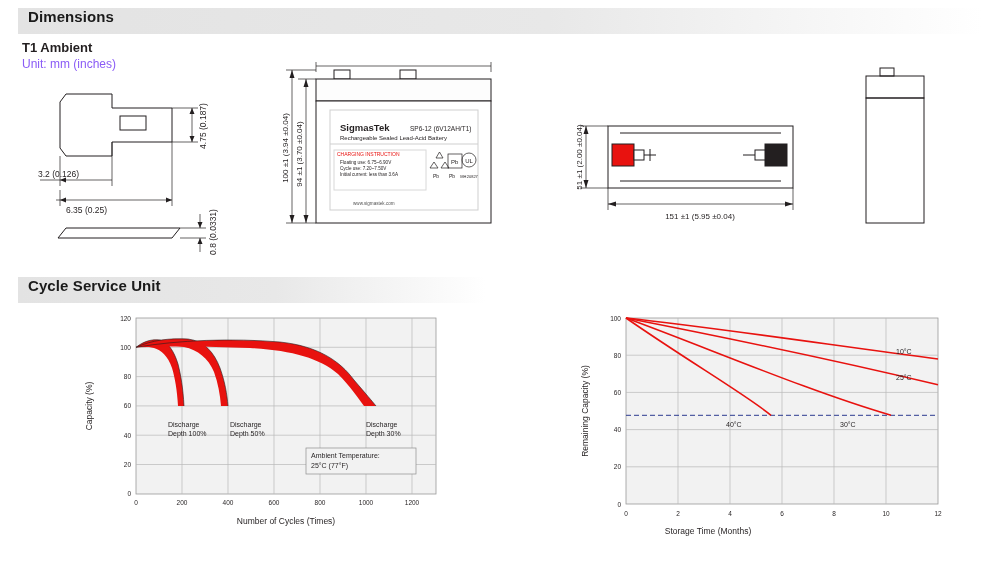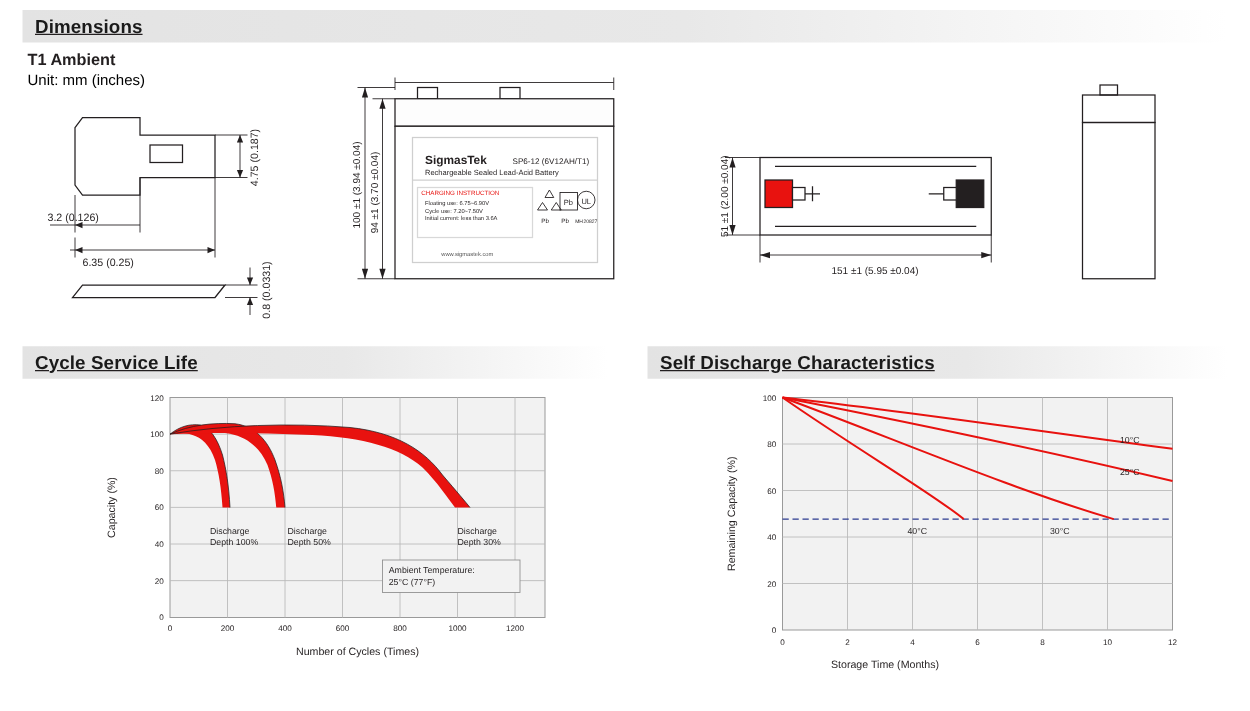--- a/index.html
+++ b/index.html
@@ -12,38 +12,36 @@
     overflow: hidden;
   }
   .page { position: relative; width: 1000px; height: 569px; }
 
   
   .sec-bar {
     position: absolute;
     height: 26px;
     background: linear-gradient(to right, #e3e3e3 0%, #e8e8e8 55%, #ffffff 100%);
     display: flex;
-    align-items: center;
     padding-left: 10px;
-    text-decoration: underline;
   }
   .sec-bar .title {
     font-size: 15px;
     font-weight: bold;
     letter-spacing: 0.1px;
     color: #1a1a1a;
   }
   #sec-dimensions { left: 18px; top: 8px; width: 964px; }
   #sec-cycle { left: 18px; top: 277px; width: 468px; }
   #sec-self { left: 518px; top: 277px; width: 464px; }
 
   
   .dim-unit-block { position: absolute; left: 22px; top: 40px; }
   .dim-unit-block .t1 { font-size: 13px; font-weight: bold; margin: 0 0 2px 0; }
-  .dim-unit-block .unit { font-size: 12px; color: #000000; }
+  .dim-unit-block .unit { font-size: 12px; color: #8b5cf6; }
 
   .svg-abs { position: absolute; }
 
   
   .chart-wrap { position: absolute; }
 
   text { font-family: "Liberation Sans", sans-serif; }
 </style>
 </head>
 <body>
@@ -191,21 +189,21 @@
 
   <svg class="svg-abs" style="left:852px; top:58px;" width="110" height="190" viewBox="0 0 110 190">
     <g fill="none" stroke="#231f20" stroke-width="1">
       <rect x="28" y="10" width="14" height="8"></rect>
       <rect x="14" y="18" width="58" height="22"></rect>
       <rect x="14" y="40" width="58" height="125"></rect>
     </g>
   </svg>
 
   <div class="sec-bar" id="sec-cycle">
-    <span class="title">Cycle Service Life</span>
+    <span class="title">Cycle Service Unit</span>
   </div>
 
   <svg class="chart-wrap" style="left:18px; top:306px;" width="468" height="248" viewBox="0 0 468 248">
 
     <rect x="118" y="12" width="300" height="176" fill="#f2f2f2" stroke="#9a9a9a" stroke-width="0.8"></rect>
 
     <g stroke="#b9b9b9" stroke-width="0.7">
       <line x1="164" y1="12" x2="164" y2="188"></line>
       <line x1="210" y1="12" x2="210" y2="188"></line>
       <line x1="256" y1="12" x2="256" y2="188"></line>
@@ -262,23 +260,20 @@
     <g>
       <rect x="288" y="142" width="110" height="26" fill="#f2f2f2" stroke="#8f8f8f" stroke-width="0.7"></rect>
       <text x="293" y="152" font-size="7" fill="#231f20">Ambient Temperature:</text>
       <text x="293" y="162" font-size="7" fill="#231f20">25°C (77°F)</text>
     </g>
 
     <text x="74" y="100" font-size="8.5" fill="#231f20" text-anchor="middle" transform="rotate(-90 74,100)">Capacity (%)</text>
     <text x="268" y="218" font-size="8.5" fill="#231f20" text-anchor="middle">Number of Cycles (Times)</text>
   </svg>
 
-  <div class="sec-bar" id="sec-self">
-    <span class="title">Self Discharge Characteristics</span>
-  </div>
 
   <svg class="chart-wrap" style="left:518px; top:306px;" width="466" height="248" viewBox="0 0 466 248">
     <rect x="108" y="12" width="312" height="186" fill="#f2f2f2" stroke="#9a9a9a" stroke-width="0.8"></rect>
     <g stroke="#b9b9b9" stroke-width="0.7">
       <line x1="160" y1="12" x2="160" y2="198"></line>
       <line x1="212" y1="12" x2="212" y2="198"></line>
       <line x1="264" y1="12" x2="264" y2="198"></line>
       <line x1="316" y1="12" x2="316" y2="198"></line>
       <line x1="368" y1="12" x2="368" y2="198"></line>
       <line x1="108" y1="49.2" x2="420" y2="49.2"></line>

